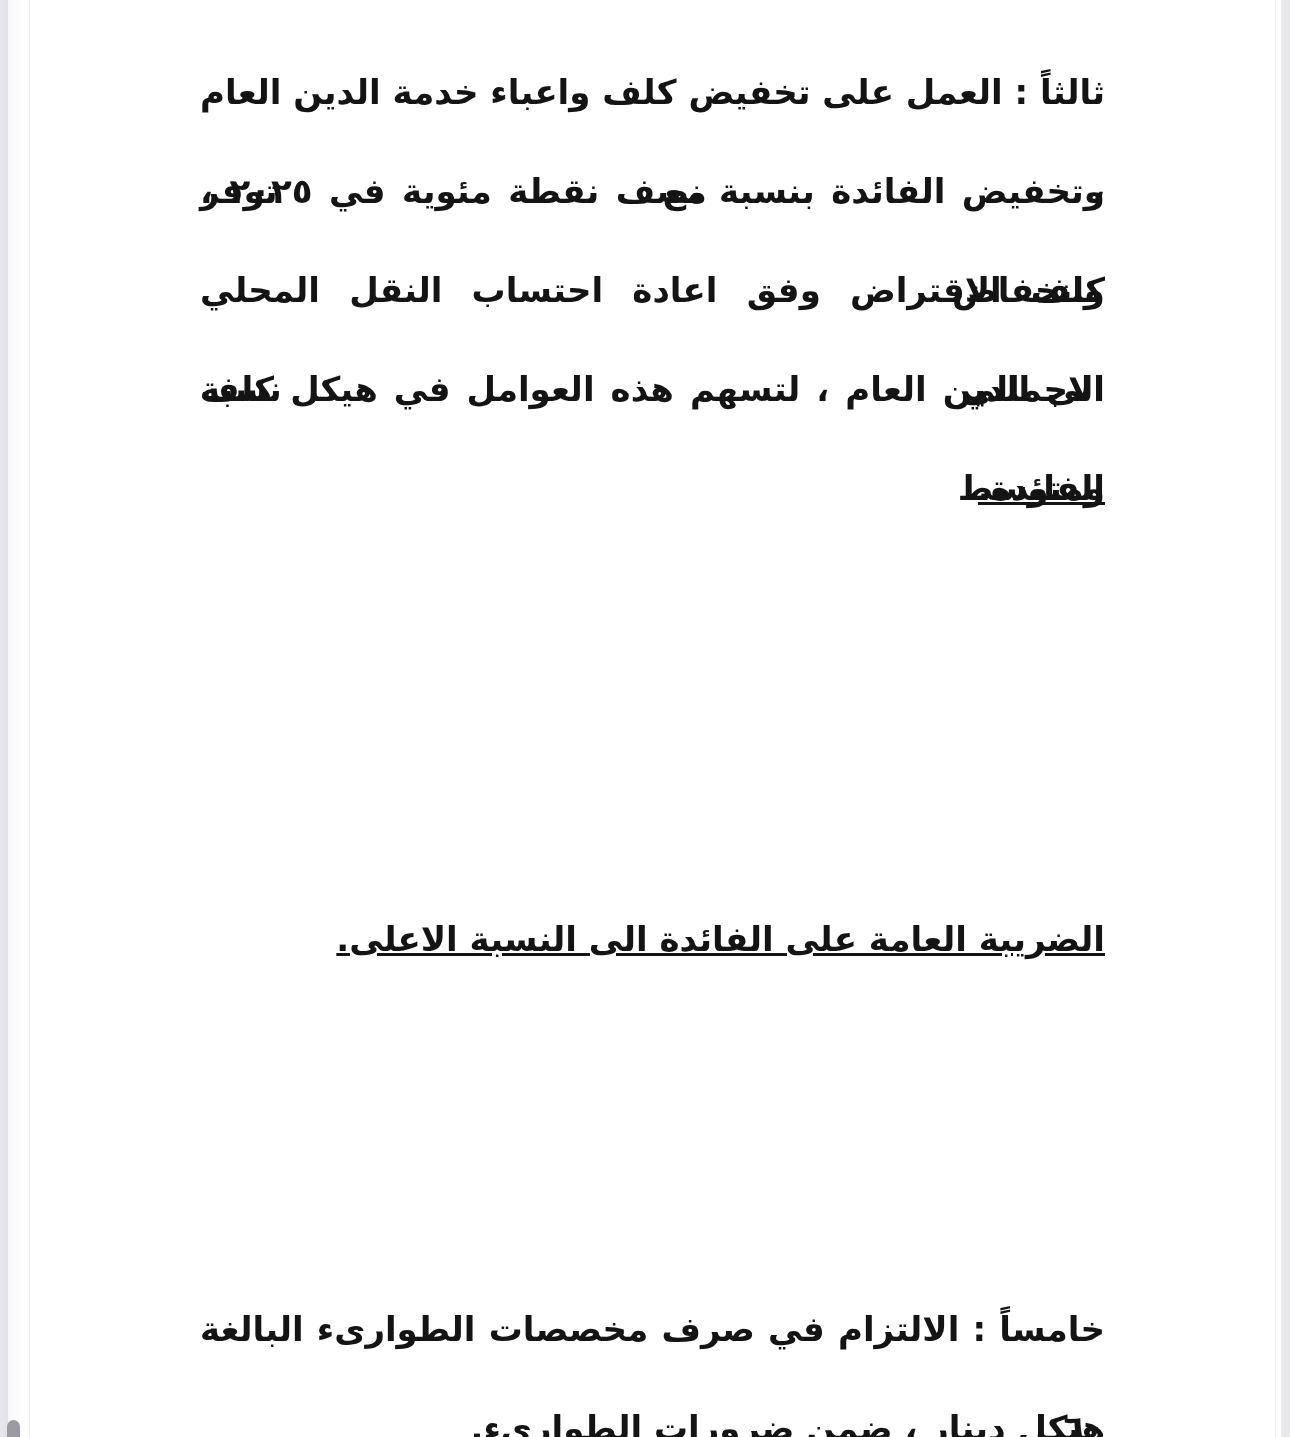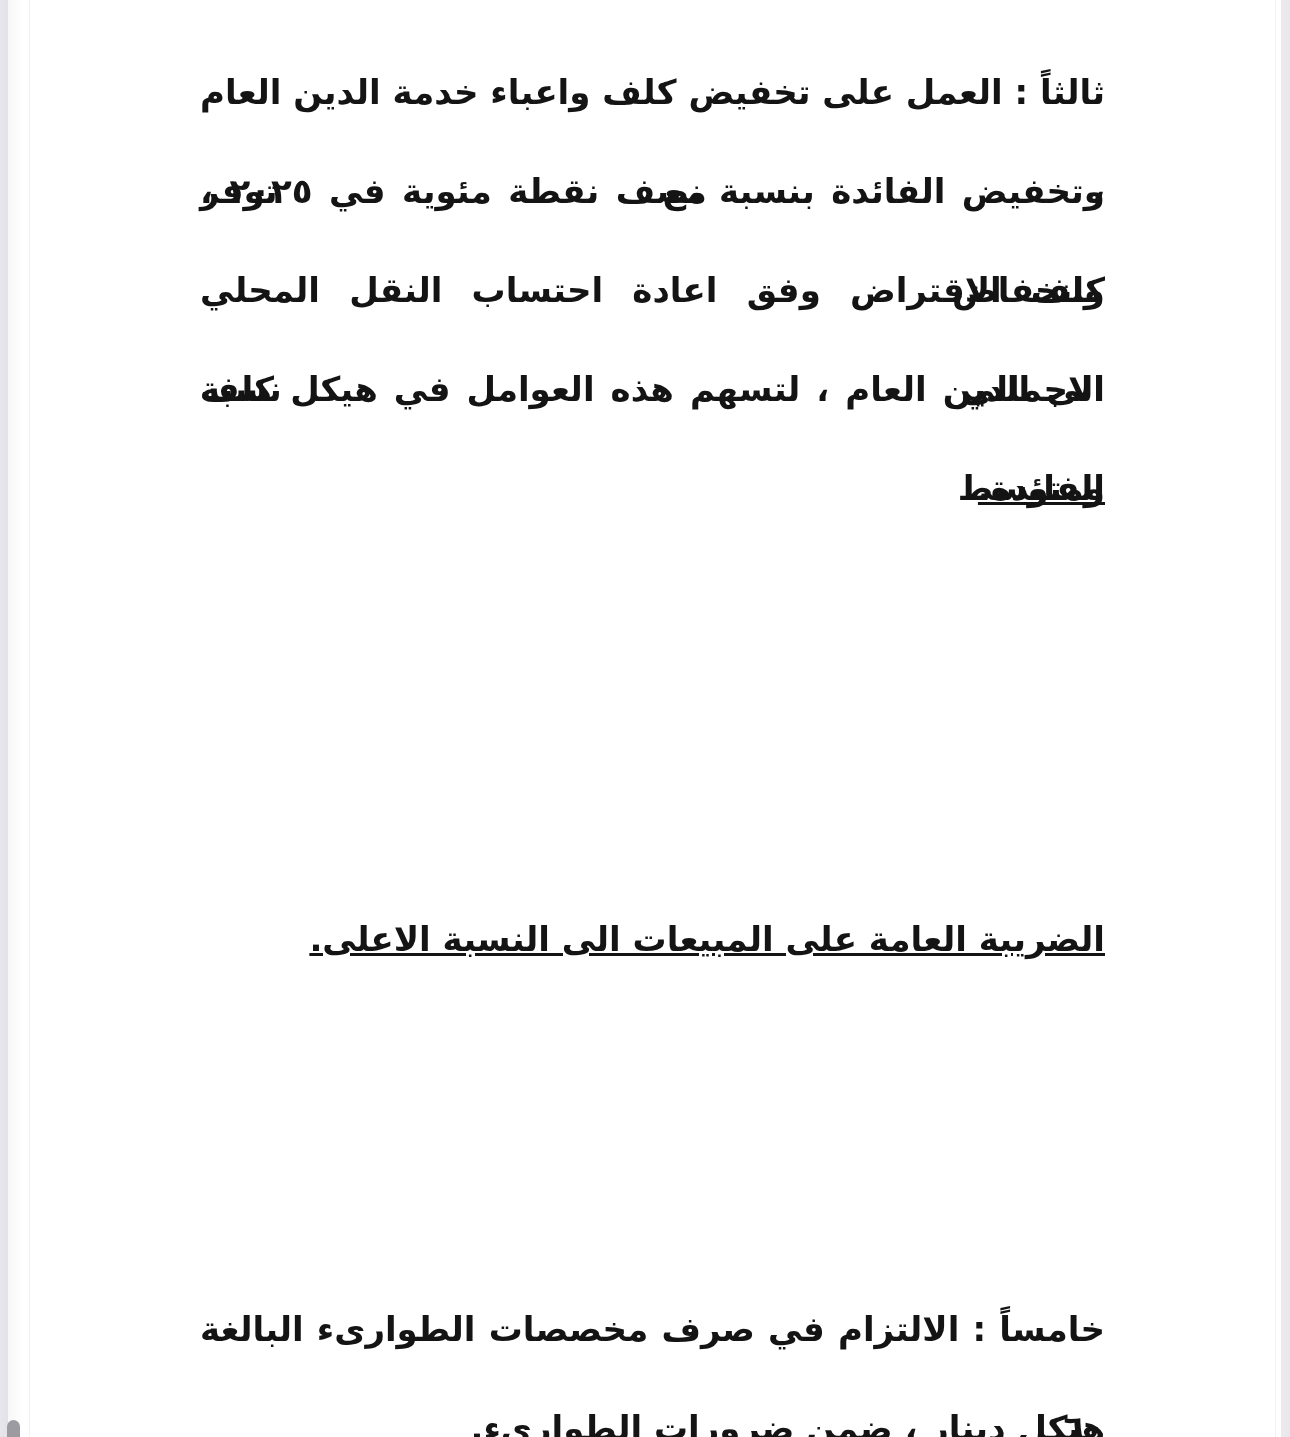--- a/index.html
+++ b/index.html
@@ -72,21 +72,21 @@
 
   <div class="textcol" dir="rtl">
     <section class="para para-1">
         <div class="line line-just">ثالثاً : العمل على تخفيض كلف واعباء خدمة الدين العام ، مع توفر</div>
         <div class="line line-just">وتخفيض الفائدة بنسبة نصف نقطة مئوية في ٢٠٢٥ ، وانخفاض</div>
         <div class="line line-just">كلف الاقتراض وفق اعادة احتساب النقل المحلي الاجمالي نسبة</div>
         <div class="line line-just">الى الدين العام ، لتسهم هذه العوامل في هيكل كلف ومتوسط</div>
         <div class="line line-last">الفائدة.</div>
       </section>
     <section class="para para-2">
-        <div class="line line-last">الضريبة العامة على المبيعات الى النسبة الاعلى.</div>
+        <div class="line line-last">الضريبة العامة على الفائدة الى النسبة الاعلى.</div>
       </section>
     <section class="para para-3">
         <div class="line line-just">خامساً : الالتزام في صرف مخصصات الطوارىء البالغة ٦٠</div>
         <div class="line line-last">هيكل دينار ، ضمن ضرورات الطوارىء.</div>
       </section>
   </div>
 
   <div class="scroll-nub"></div>
 </div>
 

